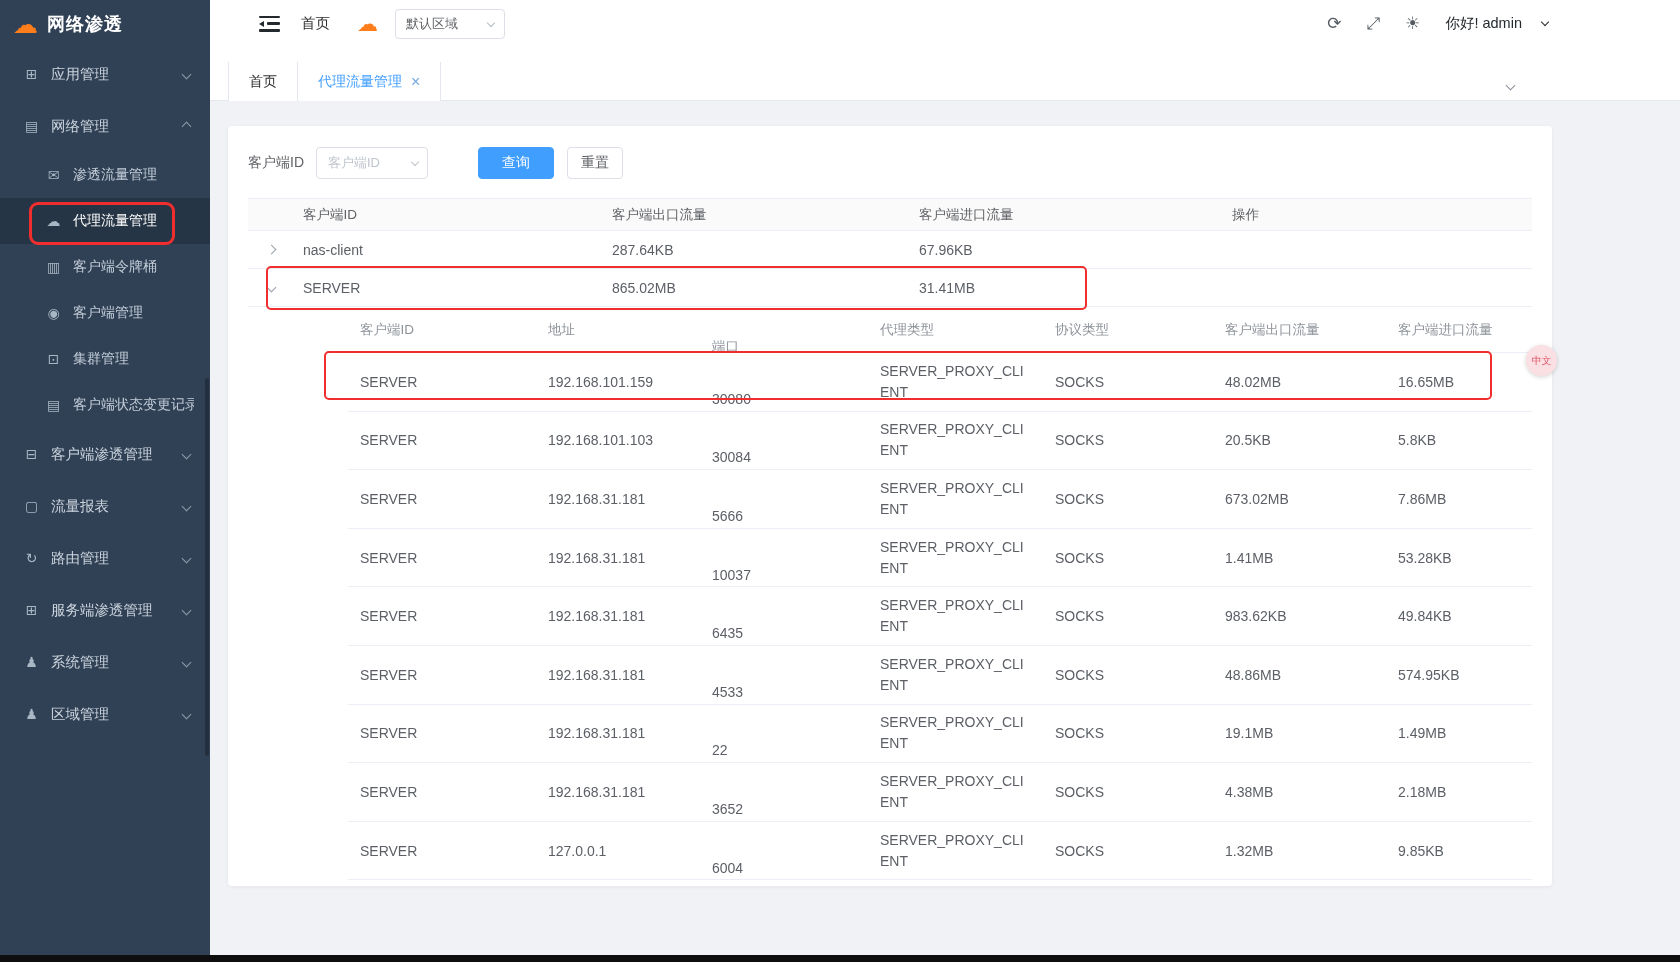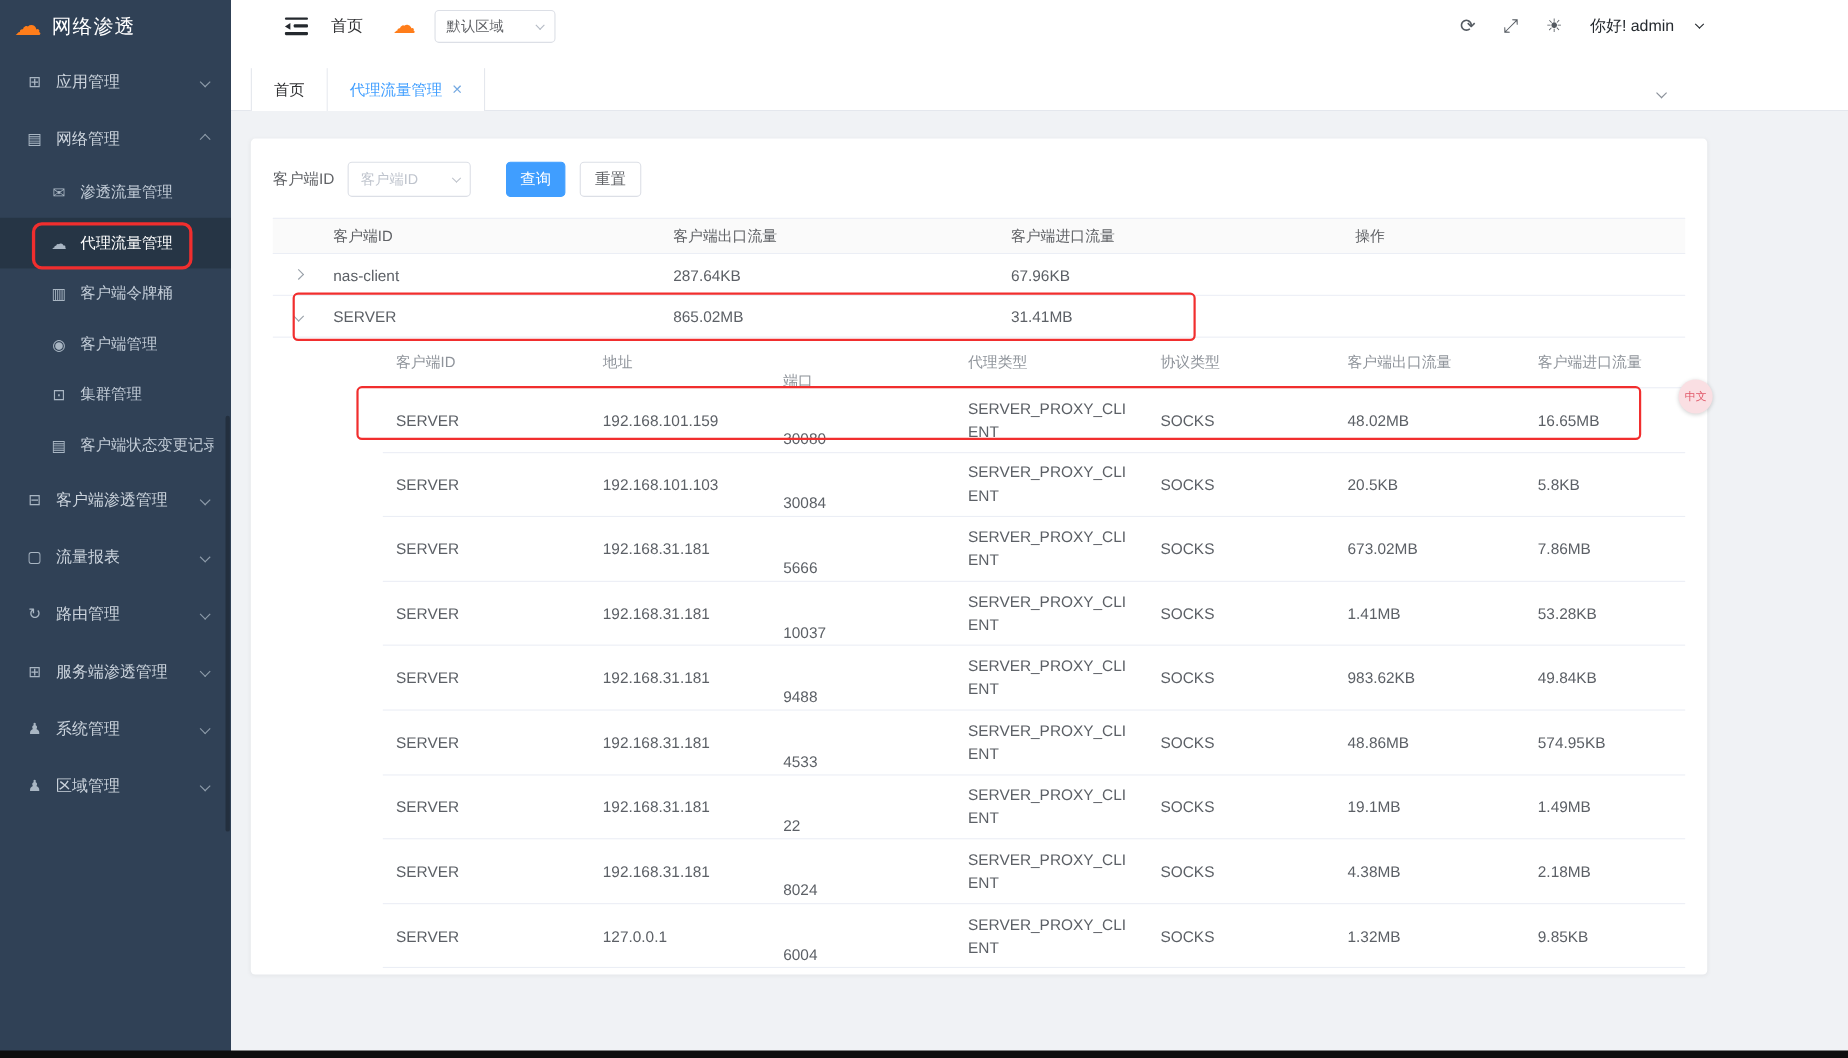--- a/index.html
+++ b/index.html
@@ -4,21 +4,21 @@
 <style>
   * { margin:0; padding:0; box-sizing:border-box; }
   html,body { background:#e9eaec; }
   body { font-family:"Liberation Sans","DejaVu Sans",sans-serif; }
   .screen { position:relative; width:1680px; height:962px; background:#f0f2f5; overflow:hidden; }
 
   
   .sidebar { position:absolute; left:0; top:0; width:210px; height:100%; background:#304156; z-index:5; }
   .logo-row { height:48px; display:flex; align-items:center; padding-left:13px; gap:9px; }
   .logo-cloud { color:#ff7d1a; font-size:25px; line-height:1; }
-  .logo-title { color:#ffffff; font-size:18px; font-weight:normal; letter-spacing:1px; }
+  .logo-title { color:#ffffff; font-size:18px; font-weight:bold; letter-spacing:1px; }
   .menu-item { height:52px; display:flex; align-items:center; padding:0 16px 0 22px; color:#ccd4dd; font-size:14.5px; cursor:pointer; }
   .mi-icon { width:19px; margin-right:10px; font-size:14px; color:#a9b6c3; text-align:center; flex:none; }
   .mi-label { flex:1; white-space:nowrap; overflow:hidden; }
   .menu-item .chev { color:#8e9caa; margin-right:4px; flex:none; }
   .submenu .menu-item { height:46px; padding-left:44px; font-size:14px; color:#c2ccd7; }
   .submenu .menu-item.active { background:#263545; color:#ffffff; }
   .chev { display:inline-block; width:7px; height:7px; border-right:1.6px solid currentColor; border-bottom:1.6px solid currentColor; }
   .chev.down { transform:rotate(45deg); }
   .chev.up { transform:rotate(-135deg); }
   .chev.right { transform:rotate(-45deg); }
@@ -51,21 +51,21 @@
   
   .content { position:absolute; top:101px; left:0; width:100%; bottom:0; background:#f0f2f5; }
   .card { position:absolute; left:18px; top:25px; width:1324px; height:760px; background:#fff; border-radius:4px; box-shadow:0 1px 4px rgba(0,0,0,0.05); padding:21px 20px 0; overflow:hidden; }
 
   .filter-row { display:flex; align-items:center; }
   .filter-label { font-size:14px; color:#606266; margin-right:12px; }
   .el-select { width:112px; height:32px; border:1px solid #dcdfe6; border-radius:4px; display:flex; align-items:center; justify-content:space-between; padding:0 9px 0 11px; background:#fff; cursor:pointer; }
   .placeholder { color:#bfc4cd; font-size:13px; }
   .el-select .chev { width:6px; height:6px; color:#c0c4cc; margin-top:-2px; }
   .btn { height:32px; border-radius:4px; font-size:14px; display:flex; align-items:center; justify-content:center; cursor:pointer; }
-  .btn-primary { background:#409eff; color:#fff; width:54px; margin-left:32px; border:1px solid #409eff; }
+  .btn-primary { background:#409eff; color:#fff; width:76px; margin-left:50px; border:1px solid #409eff; }
   .btn-default { background:#fff; border:1px solid #dcdfe6; color:#606266; width:56px; margin-left:13px; }
 
   
   .table { margin-top:19px; font-size:14px; color:#5c6066; }
   .thead { display:flex; align-items:center; height:33px; background:#fafafa; border-top:1px solid #ebeef5; border-bottom:1px solid #ebeef5; color:#606266; font-size:13.5px; }
   .th, .td { padding:0 8px; white-space:nowrap; }
   .col-exp { width:47px; display:flex; justify-content:center; padding:0; }
   .col-id  { width:309px; }
   .col-out { width:307px; }
   .col-in  { width:313px; }
@@ -306,21 +306,21 @@
               <div class="sc sc3">10037</div>
               <div class="sc sc4 wrapcell"><span>SERVER_PROXY_CLIENT</span></div>
               <div class="sc sc5">SOCKS</div>
               <div class="sc sc6">1.41MB</div>
               <div class="sc sc7">53.28KB</div>
             </div>
 
             <div class="srow">
               <div class="sc sc1">SERVER</div>
               <div class="sc sc2">192.168.31.181</div>
-              <div class="sc sc3">9488</div>
+              <div class="sc sc3">6435</div>
               <div class="sc sc4 wrapcell"><span>SERVER_PROXY_CLIENT</span></div>
               <div class="sc sc5">SOCKS</div>
               <div class="sc sc6">983.62KB</div>
               <div class="sc sc7">49.84KB</div>
             </div>
 
             <div class="srow">
               <div class="sc sc1">SERVER</div>
               <div class="sc sc2">192.168.31.181</div>
               <div class="sc sc3">4533</div>
@@ -336,21 +336,21 @@
               <div class="sc sc3">22</div>
               <div class="sc sc4 wrapcell"><span>SERVER_PROXY_CLIENT</span></div>
               <div class="sc sc5">SOCKS</div>
               <div class="sc sc6">19.1MB</div>
               <div class="sc sc7">1.49MB</div>
             </div>
 
             <div class="srow">
               <div class="sc sc1">SERVER</div>
               <div class="sc sc2">192.168.31.181</div>
-              <div class="sc sc3">8024</div>
+              <div class="sc sc3">3652</div>
               <div class="sc sc4 wrapcell"><span>SERVER_PROXY_CLIENT</span></div>
               <div class="sc sc5">SOCKS</div>
               <div class="sc sc6">4.38MB</div>
               <div class="sc sc7">2.18MB</div>
             </div>
 
             <div class="srow">
               <div class="sc sc1">SERVER</div>
               <div class="sc sc2">127.0.0.1</div>
               <div class="sc sc3">6004</div>

